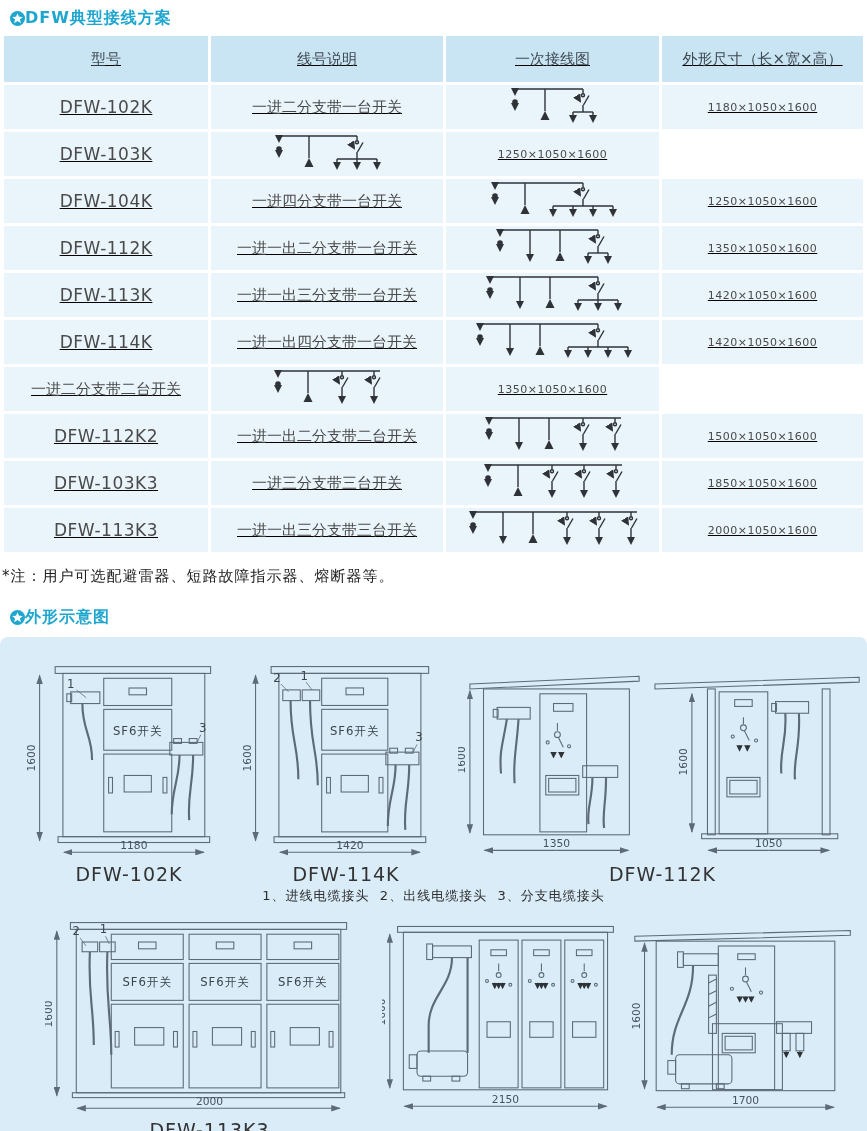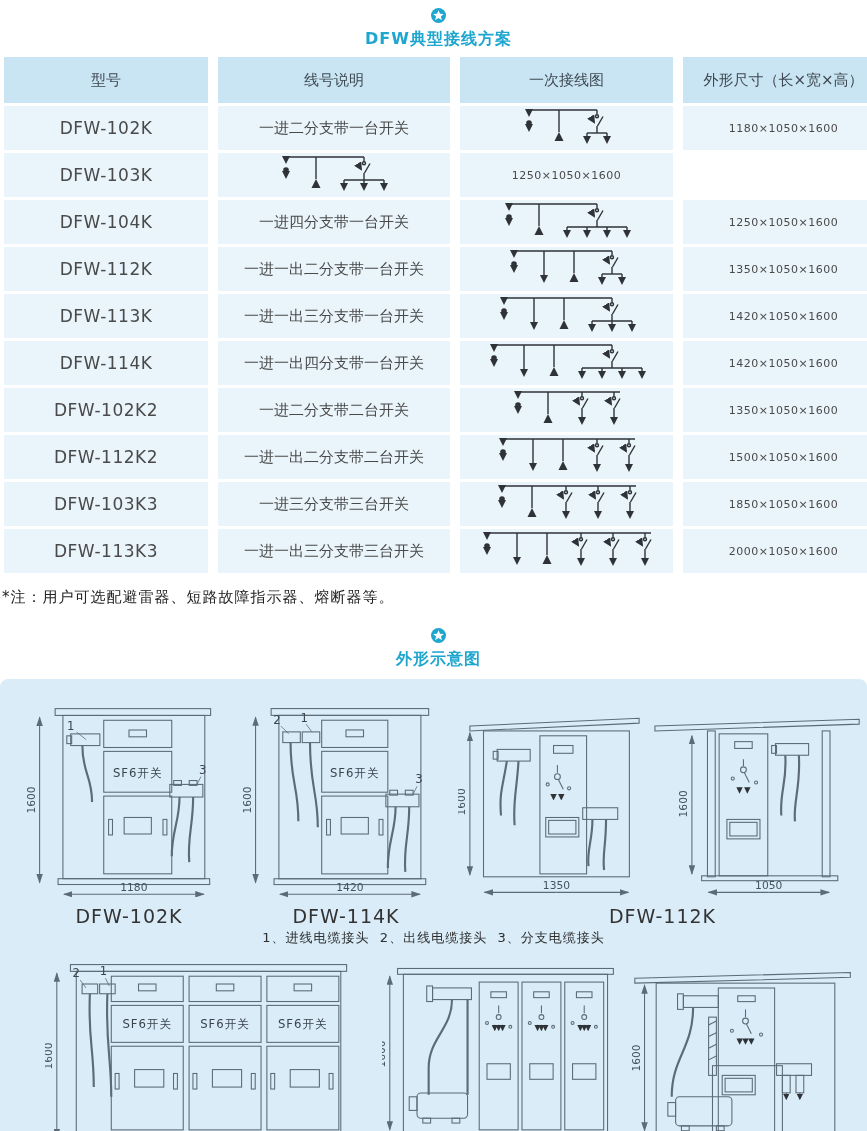--- a/index.html
+++ b/index.html
@@ -1,24 +1,24 @@
 <!DOCTYPE html>
 <html><head>
 <meta charset="utf-8">
 <style>
   html,body{margin:0;padding:0;background:#ffffff;}
   .page{width:867px;height:1131px;background:#ffffff;position:relative;overflow:hidden;
         font-family:"DejaVu Sans","Liberation Sans",sans-serif;}
   
-  .sec-title{display:flex;align-items:center;gap:6px;margin:8px 0 7px 10px;flex-direction:column;}
+  .sec-title{display:flex;align-items:center;margin:8px 0 7px 10px;}
   .sec-title .txt{font-size:16px;font-weight:bold;color:#1ea6cf;letter-spacing:1px;}
   .flower{width:15px;height:15px;flex:0 0 auto;}
   
   .dfw-table{margin:0 4px;display:flex;flex-direction:column;gap:3px;background:#ffffff;}
-  .trow{display:grid;grid-template-columns:204px 232px 213px 201px;gap:10px;}
+  .trow{display:grid;grid-template-columns:204px 232px 213px 201px;gap:3px;text-decoration:underline;}
   .tcell{background:#e9f4fb;display:flex;align-items:center;justify-content:center;
          height:44px;color:#4a4a4a;font-size:15px;}
   .thead .tcell{background:#c9e5f4;height:46px;font-size:15px;color:#3f4a52;}
   .cell-model{font-size:17px;letter-spacing:0.5px;color:#4a4a4a;}
   .cell-dims{font-size:11px;letter-spacing:0.5px;}
   
   .note{margin:15px 0 0 2px;font-size:15px;color:#222;letter-spacing:1px;}
   .sec2{margin-top:21px;margin-bottom:9px;}
   
   .panel{width:867px;height:501px;background:#d9ecf8;border-radius:8px 8px 0 0;overflow:hidden;}
@@ -219,21 +219,20 @@
               <line x1="100" y1="27" x2="100" y2="36" marker-end="url(#mA)"></line>
               <line x1="120" y1="27" x2="120" y2="36" marker-end="url(#mA)"></line>
               <line x1="140" y1="27" x2="140" y2="36" marker-end="url(#mA)"></line>
               <line x1="160" y1="27" x2="160" y2="36" marker-end="url(#mA)"></line>
             </g>
           </svg>
         </div>
         <div class="tcell cell-dims">1420×1050×1600</div>
       </div>
       <div class="trow">
-        <div class="tcell cell-model">DFW-102K2</div>
         <div class="tcell cell-desc">一进二分支带二台开关</div>
         <div class="tcell diagram-cell">
           <svg viewBox="0 0 122 44" width="122" height="44">
             <g stroke="#2f3338" stroke-width="1.4" fill="none">
               <line x1="12" y1="4" x2="114" y2="4"></line>
               <line x1="12" y1="4" x2="12" y2="9" marker-end="url(#mA)"></line>
               <circle cx="12" cy="17" r="2.8" fill="#2f3338" stroke="none"></circle>
               <line x1="12" y1="20" x2="12" y2="24" marker-end="url(#mA)"></line>
               <line x1="42" y1="4" x2="42" y2="26"></line>
               <polygon points="42,26 37.5,35 46.5,35" fill="#2f3338" stroke="none"></polygon>

